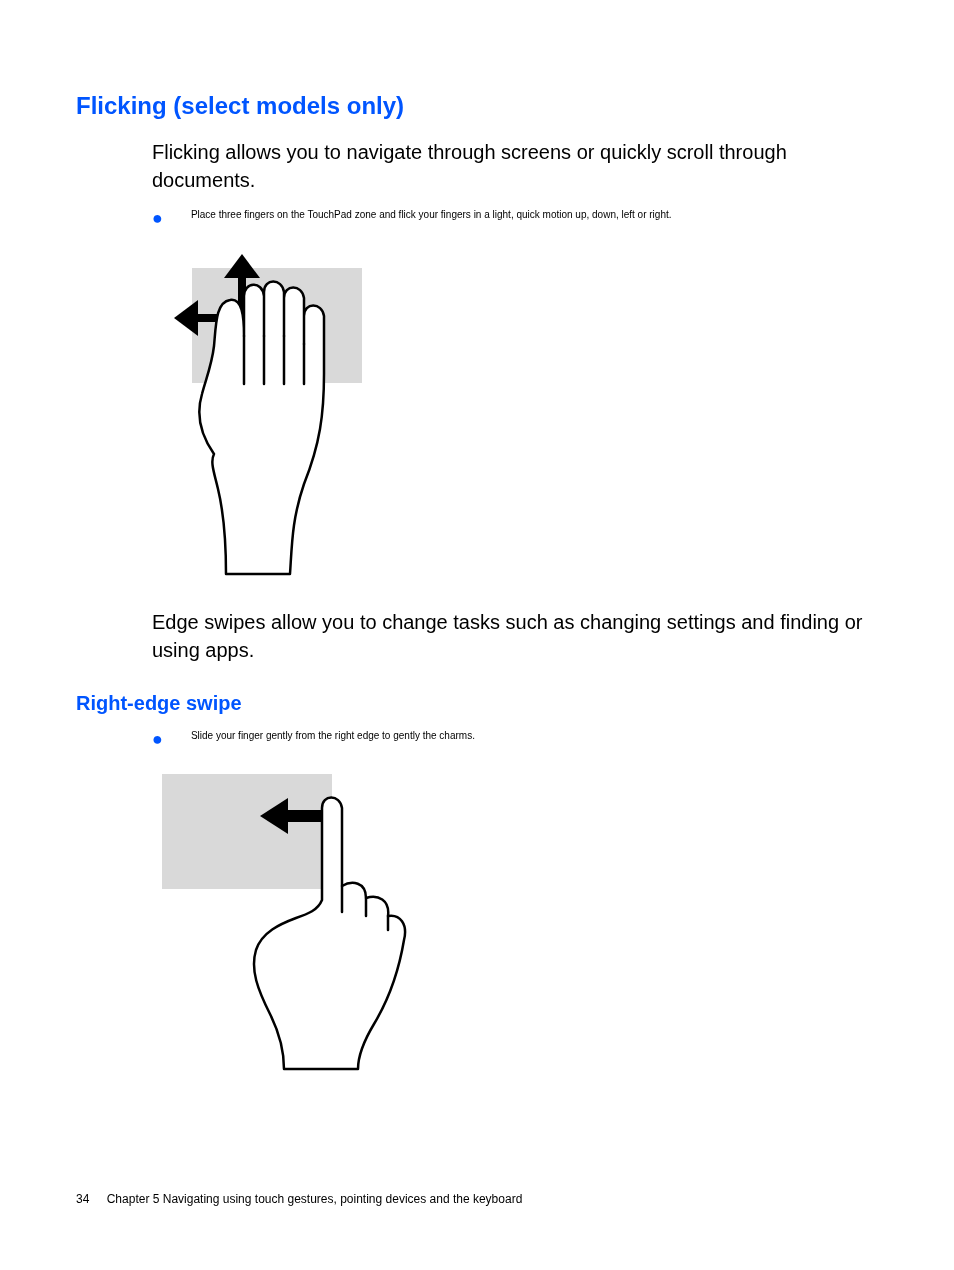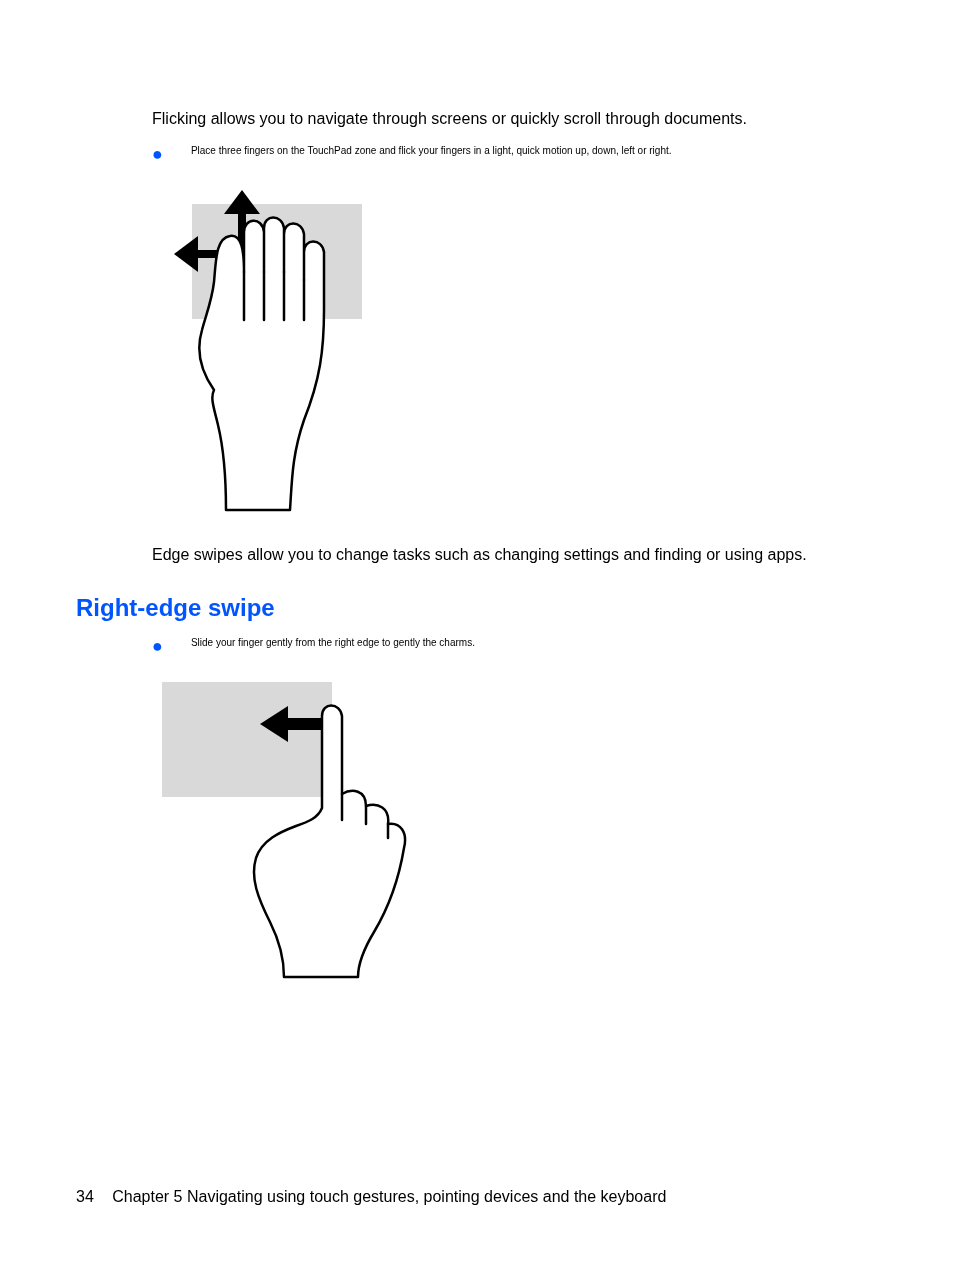--- a/index.html
+++ b/index.html
@@ -17,26 +17,26 @@
     padding: 92px 76px 0 76px;
   }
   .h2 {
     color: #0055ff;
     font-size: 24px;
     font-weight: bold;
     margin: 0 0 18px 0;
   }
   .h3 {
     color: #0055ff;
-    font-size: 24px;
+    font-size: 20px;
     font-weight: bold;
     margin: 28px 0 14px 0;
   }
   .para {
-    font-size: 16px;
+    font-size: 20px;
     line-height: 1.4;
     margin: 16px 0 14px 76px;
   }
   .bullet-row {
     display: flex;
     align-items: flex-start;
     margin: 0 0 14px 76px;
   }
   .bullet-dot {
     color: #0055ff;
@@ -50,31 +50,32 @@
     line-height: 1.4;
     flex: 1;
   }
   .illus {
     margin: 10px 0 20px 76px;
   }
   .footer {
     position: absolute;
     bottom: 64px;
     left: 76px;
-    font-size: 16px;
+    font-size: 12px;
   }
   .footer .pagenum {
     margin-right: 14px;
   }
 </style>
 </head>
 <body>
 
 <div class="page">
 
+  <div class="h2">Flicking (select models only)</div>
   <div class="para">Flicking allows you to navigate through screens or quickly scroll through documents.</div>
   <div class="bullet-row">
     <div class="bullet-dot">●</div>
     <div class="bullet-text">Place three fingers on the TouchPad zone and flick your fingers in a light, quick motion up, down, left or right.</div>
   </div>
 
   <div class="illus">
     <svg width="260" height="340" viewBox="0 0 260 340">
 
       <rect x="40" y="24" width="170" height="115" fill="#d9d9d9"></rect>

